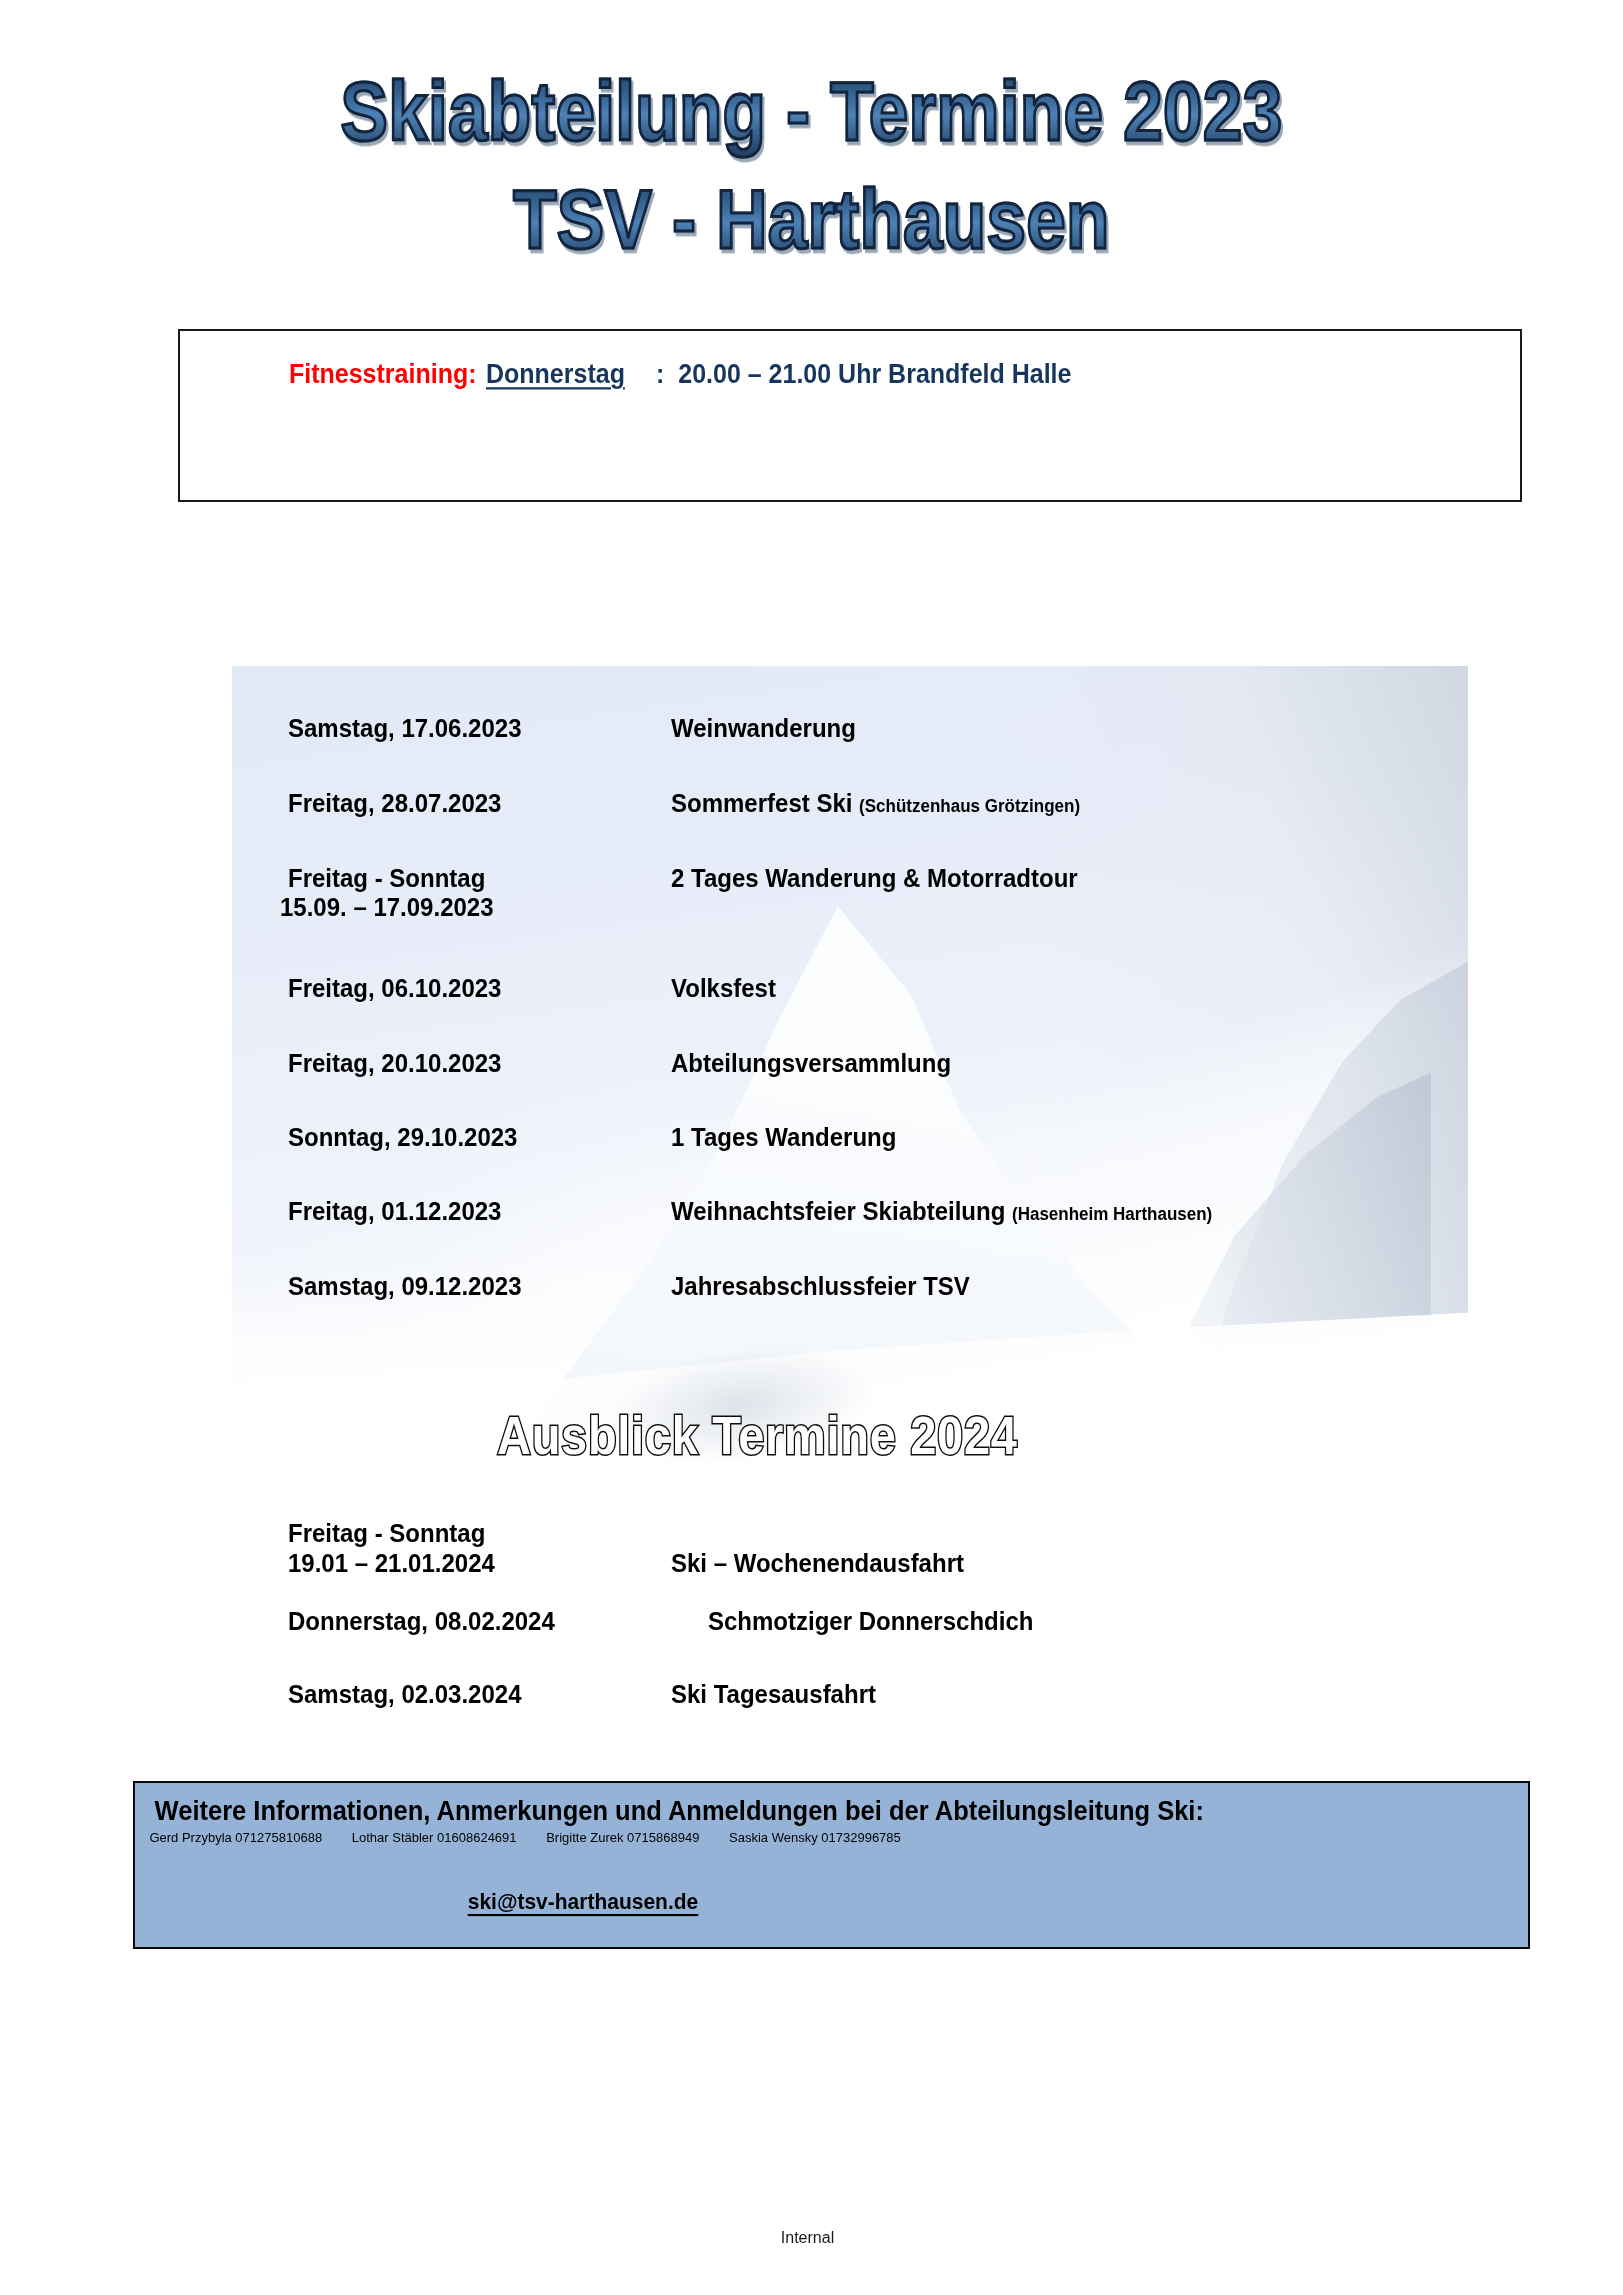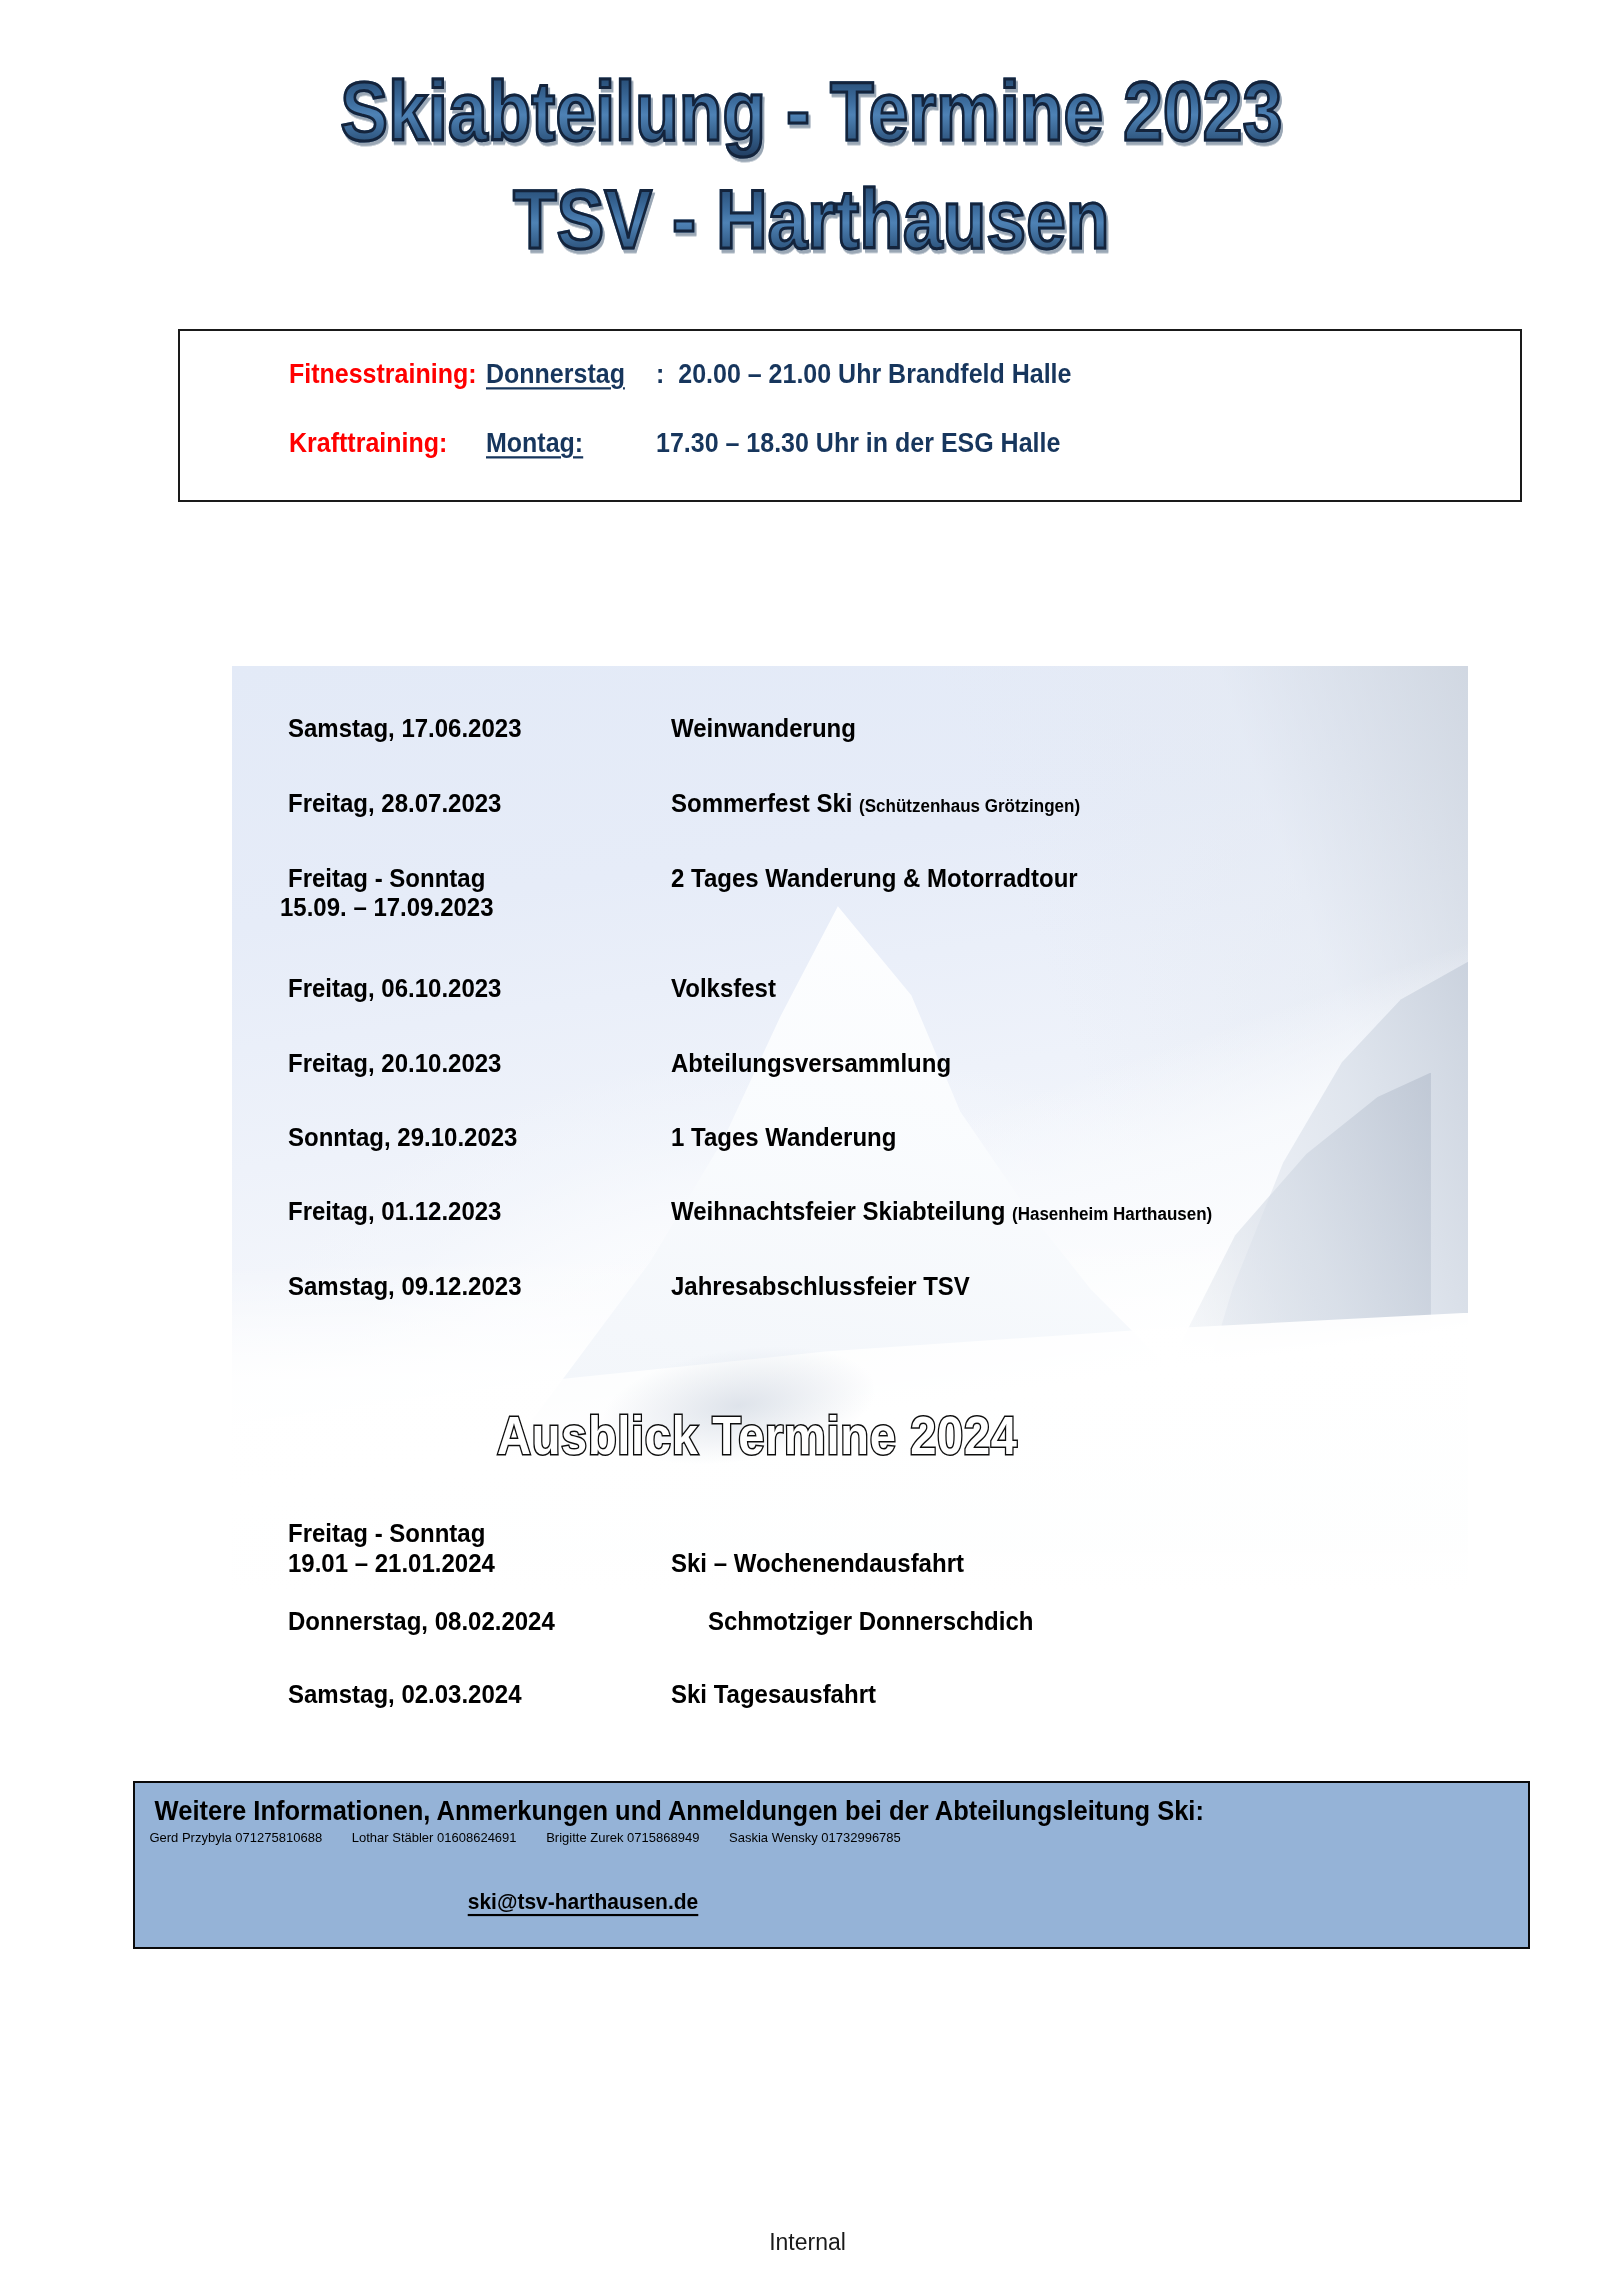--- a/index.html
+++ b/index.html
@@ -313,42 +313,37 @@
     display: inline-block;
   }
 
   
   #page-footer {
     position: absolute;
     left: 0;
     top: 2229px;
     width: 1615px;
     text-align: center;
-    font-size: 23px;
+    font-size: 16px;
     color: #1a1a1a;
   }
 </style>
 </head>
 <body>
 
 <div id="title-block">
   <div class="wordart-line" id="title-line-1">Skiabteilung - Termine 2023</div>
   <div class="wordart-line" id="title-line-2">TSV - Harthausen</div>
 </div>
 
 <div id="training-box">
   <div class="training-row" id="training-row-0">
     <div class="tr-label">Fitnesstraining:</div>
     <div class="tr-day tr-day-under" id="tr-day-0">Donnerstag</div>
     <div class="tr-detail" id="tr-detail-0"><span>:</span>&nbsp;&nbsp;<span>20.00 – 21.00 Uhr Brandfeld Halle</span></div>
-  </div>
-  <div class="training-row" id="training-row-1">
-    <div class="tr-label">Krafttraining:</div>
-    <div class="tr-day tr-day-under" id="tr-day-1">Montag:</div>
-    <div class="tr-detail" id="tr-detail-1">17.30 – 18.30 Uhr in der ESG Halle</div>
   </div>
 </div>
 
 <div id="photo-panel">
   <div id="photo-peak"></div>
   <div id="photo-ridge"></div>
   <div id="photo-ridge-2"></div>
   <div id="photo-snowfield"></div>
   <div id="photo-shadow-1"></div>
   <div id="photo-haze"></div>

